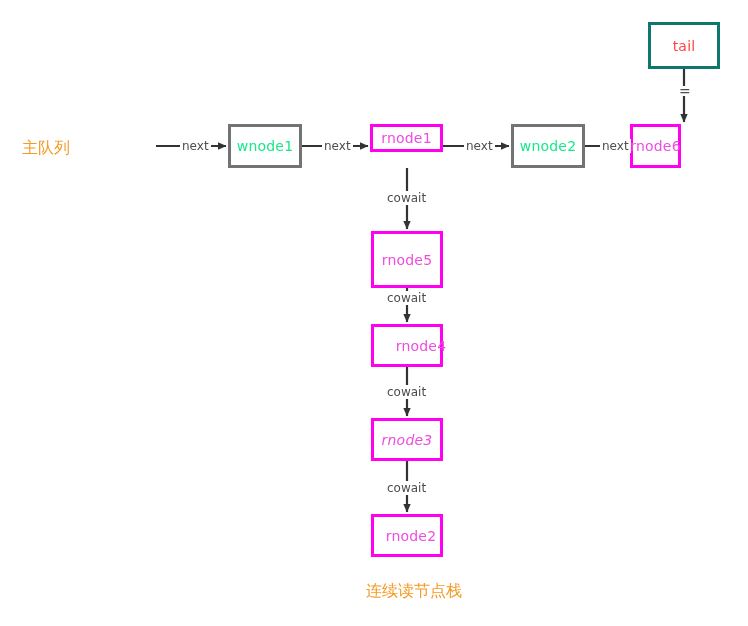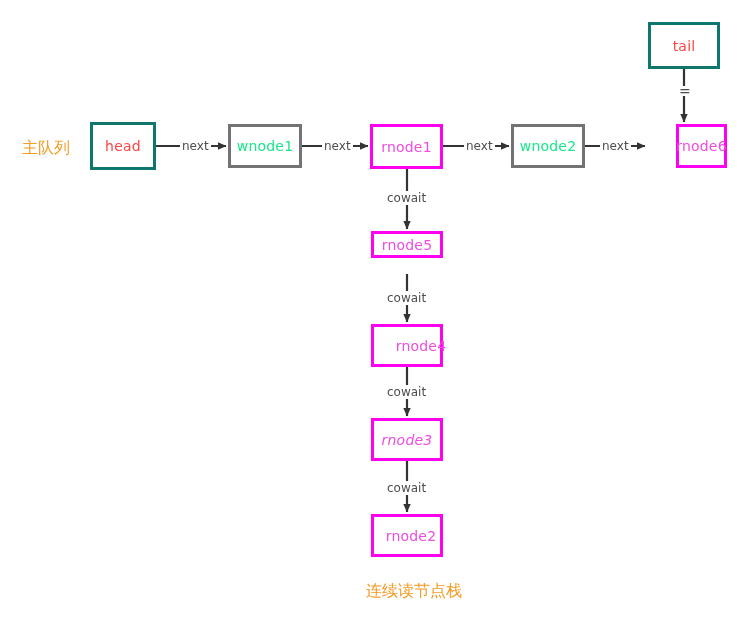--- a/index.html
+++ b/index.html
@@ -119,27 +119,26 @@
   <div class="edge-label" style="left:180px; top:139px;">next</div>
   <div class="edge-label" style="left:322px; top:139px;">next</div>
   <div class="edge-label" style="left:464px; top:139px;">next</div>
   <div class="edge-label" style="left:600px; top:139px;">next</div>
   <div class="edge-label eq" style="left:678px; top:86px;">=</div>
   <div class="edge-label" style="left:385px; top:191px;">cowait</div>
   <div class="edge-label" style="left:385px; top:291px;">cowait</div>
   <div class="edge-label" style="left:385px; top:385px;">cowait</div>
   <div class="edge-label" style="left:385px; top:481px;">cowait</div>
 
-  <div class="node red" style="left:90px; top:122px; width:66px; height:48px;">head</div>
   <div class="node green" style="left:228px; top:124px; width:74px; height:44px;">wnode1</div>
-  <div class="node magenta" style="left:370px; top:124px; width:73px; height:45px;">rnode1</div>
+  <div class="node magenta" style="left:370px; top:124px; width:73px; height:28px;">rnode1</div>
   <div class="node green" style="left:511px; top:124px; width:74px; height:44px;">wnode2</div>
-  <div class="node magenta" style="left:676px; top:124px; width:51px; height:44px;">rnode6</div>
+  <div class="node magenta" style="left:630px; top:124px; width:51px; height:44px;">rnode6</div>
   <div class="node red" style="left:648px; top:22px; width:72px; height:47px;">tail</div>
-  <div class="node magenta" style="left:371px; top:231px; width:72px; height:27px;">rnode5</div>
+  <div class="node magenta" style="left:371px; top:231px; width:72px; height:57px;">rnode5</div>
   <div class="node magenta" style="left:371px; top:324px; width:72px; height:43px;padding-left:28px;">rnode4</div>
   <div class="node magenta" style="left:371px; top:418px; width:72px; height:43px;font-style:italic;">rnode3</div>
   <div class="node magenta" style="left:371px; top:514px; width:72px; height:43px;padding-left:8px;">rnode2</div>
 
   <div class="side-label" style="left:22px; top:138px;">主队列</div>
   <div class="side-label" style="left:366px; top:581px;">连续读节点栈</div>
 
 </div>
 
 </body></html>

